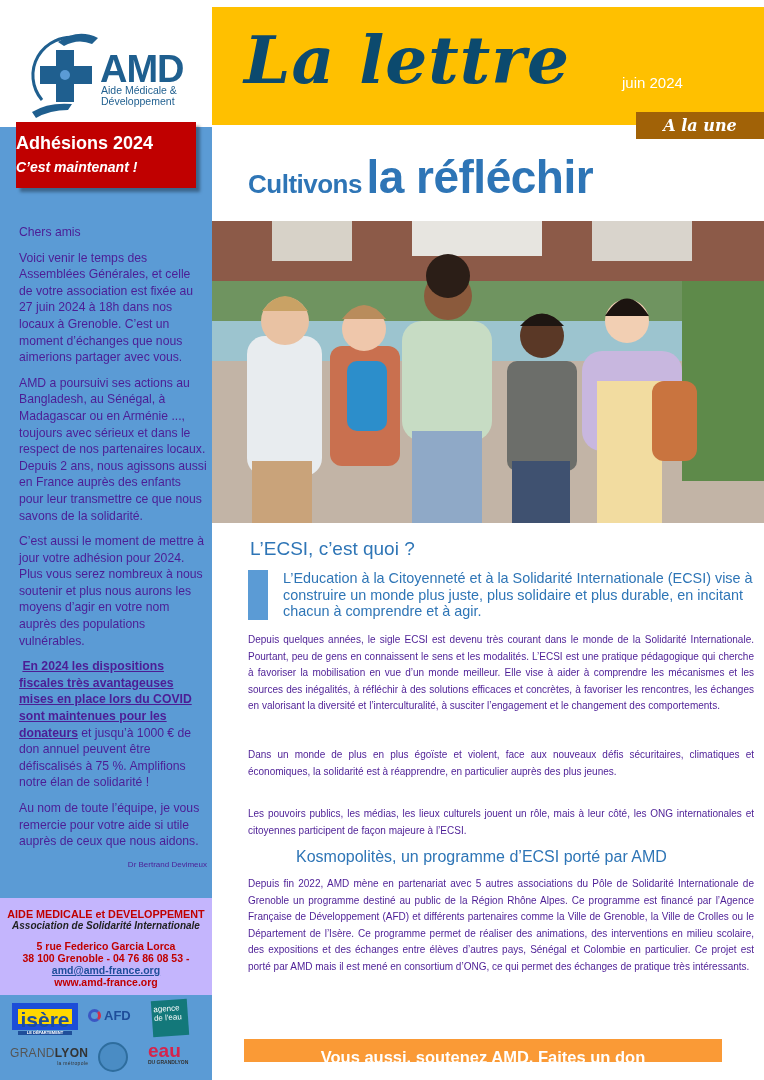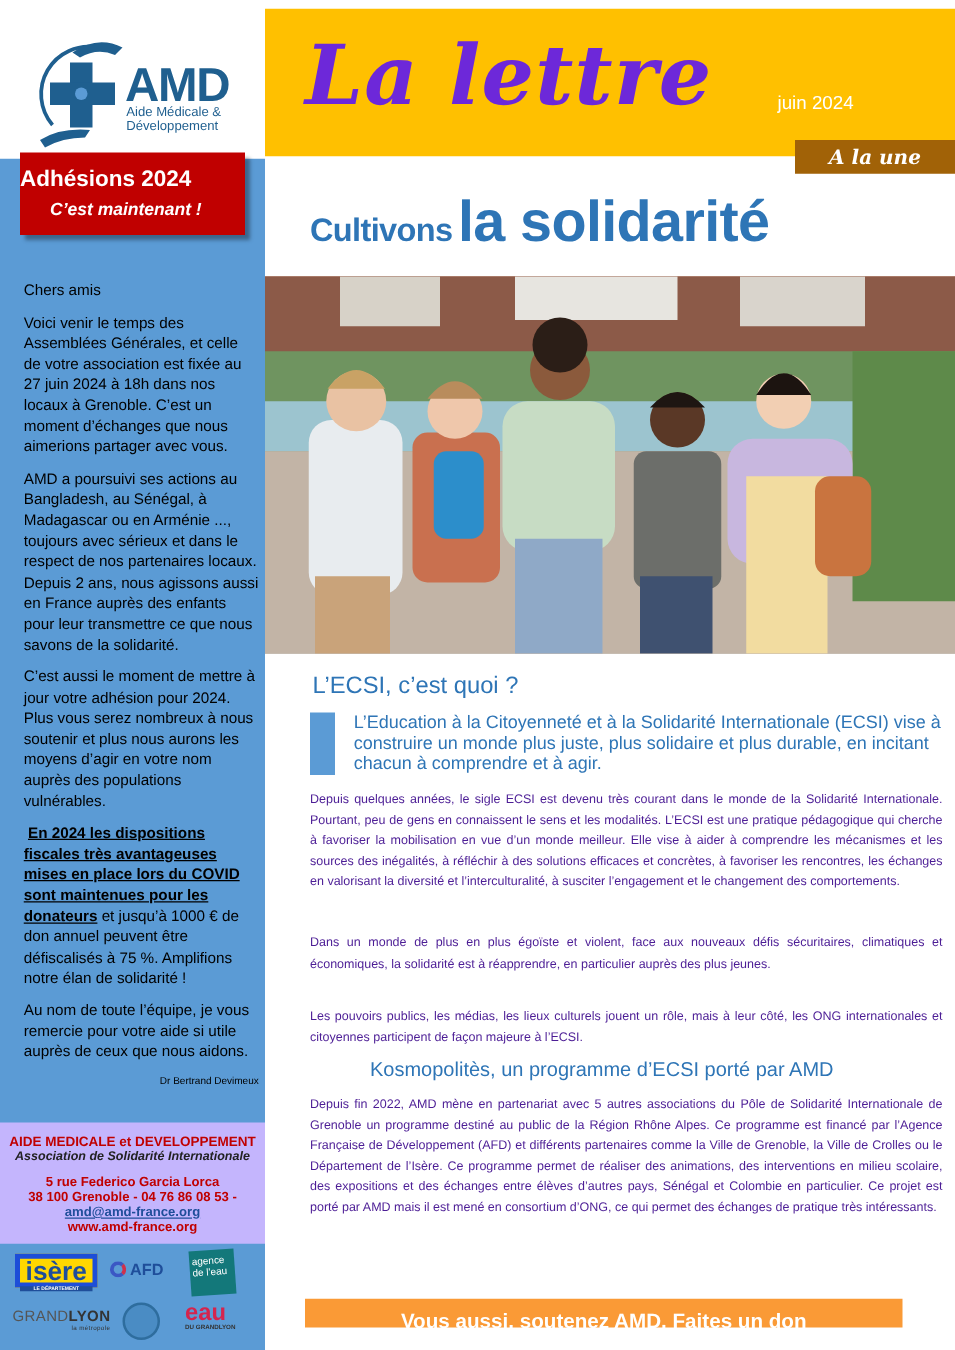--- a/index.html
+++ b/index.html
@@ -6,57 +6,57 @@
   html, body { width: 764px; height: 1080px; background: #ffffff; overflow: hidden; }
   body { position: relative; font-family: "Liberation Sans", sans-serif; color: #222; }
 
   
   .logo { position: absolute; left: 28px; top: 30px; width: 160px; height: 90px; }
   .logo svg { position: absolute; left: 0; top: 0; }
   .logo-amd { position: absolute; left: 72px; top: 18px; font-size: 38px; font-weight: bold; color: #1f5f8f; letter-spacing: -1px; }
   .logo-sub { position: absolute; left: 73px; top: 55px; font-size: 10.5px; line-height: 11px; color: #1f5f8f; }
 
   .sidebar { position: absolute; left: 0; top: 127px; width: 212px; height: 953px; background: #5b9bd5; }
-  .sidebar-text { position: absolute; left: 19px; top: 97px; width: 188px; color: #000000;
+  .sidebar-text { position: absolute; left: 19px; top: 97px; width: 188px; color: #4c1d95;
                   font-family: "Liberation Sans", sans-serif; font-size: 12.2px; line-height: 16.6px; }
   .sidebar-text p { margin-bottom: 9px; }
   .sidebar-text .u { text-decoration: underline; font-weight: bold; }
   .signature { text-align: right; font-size: 8px; margin-top: -2px; }
 
   .adhesion { position: absolute; left: 16px; top: 122px; width: 180px; height: 66px; background: #c00000;
               box-shadow: 4px 4px 3px rgba(0,0,0,0.35); color: #fff; text-align: left; }
   .adhesion-title { font-size: 18px; font-weight: bold; margin-top: 11px; }
-  .adhesion-sub { font-size: 14px; font-weight: bold; font-style: italic; margin-top: 5px; margin-left: 24px; }
+  .adhesion-sub { font-size: 14px; font-weight: bold; font-style: italic; margin-top: 5px; }
 
   .contact { position: absolute; left: 0; top: 898px; width: 212px; height: 97px; background: #c4b5fd;
              text-align: center; color: #c00000; font-size: 10.5px; line-height: 12px; font-weight: bold; }
   .contact .org { margin-top: 10px; font-size: 10.8px; }
   .contact .assoc { color: #222; font-style: italic; font-size: 10px; }
   .contact .addr { margin-top: 8px; }
   .contact .mail { color: #1f4e9a; text-decoration: underline; }
 
   .partners { position: absolute; left: 0; top: 995px; width: 212px; height: 85px; }
   .p-logo { position: absolute; font-weight: bold; }
   .isere { left: 12px; top: 8px; width: 66px; height: 27px; background: #ffd700; color: #1f4e9a; font-size: 21px;
-           line-height: 22px; text-align: center; border: 4px solid #1d4ed8; }
+           line-height: 22px; text-align: center; border: 6px solid #1d4ed8; }
   .isere small { display: block; font-size: 4px; line-height: 4px; background: #1f4e9a; color: #fff; }
   .afd { left: 88px; top: 13px; color: #1f4e9a; font-size: 13px; }
   .afd .ring { display: inline-block; width: 13px; height: 13px; border-radius: 50%; border: 3px solid #3b57c4; border-right-color: #d0304b; vertical-align: -2px; margin-right: 3px; }
   .eau { left: 152px; top: 5px; width: 36px; height: 36px; background: #13787a; color: #fff; font-size: 8px; line-height: 9px; padding: 4px 2px; transform: rotate(-4deg); font-weight: normal; }
   .grandlyon { left: 10px; top: 51px; font-size: 12px; color: #555; font-weight: normal; letter-spacing: 0.3px; }
   .grandlyon b { color: #333; }
   .grandlyon small { display: block; text-align: right; font-size: 5px; color: #333; }
   .seal { left: 98px; top: 47px; width: 30px; height: 30px; border-radius: 50%; border: 2px solid #2e6d9e; background: #4a8cc4; }
   .eau2 { left: 148px; top: 47px; color: #d5244d; font-size: 19px; line-height: 17px; }
   .eau2 small { display: block; font-size: 5px; line-height: 6px; color: #333; }
 
   
   .header { position: absolute; left: 212px; top: 7px; width: 552px; height: 118px; background: #ffc000; }
   .title-script { position: absolute; left: 32px; top: 14px; font-family: "DejaVu Serif", serif; font-style: italic; font-weight: bold;
-                  font-size: 66px; color: #6d28d9; letter-spacing: 1px; }
+                  font-size: 66px; color: #0c4a6e; letter-spacing: 1px; }
   .date { position: absolute; left: 410px; top: 67px; font-size: 15px; color: #ffffff; }
   .une-tab { position: absolute; left: 636px; top: 112px; width: 128px; height: 27px; background: #a16207; color: #fff;
              font-family: "DejaVu Serif", serif; font-style: italic; font-weight: bold; font-size: 16px; text-align: center; line-height: 27px; }
 
   .headline { position: absolute; left: 248px; top: 150px; color: #2e75b6; font-weight: bold; white-space: nowrap; }
   .headline .small { font-size: 26px; font-family: "Liberation Sans", sans-serif; letter-spacing: -0.5px; }
   .headline .big { font-size: 46px; letter-spacing: -0.5px; }
 
   
   .photo { position: absolute; left: 212px; top: 221px; width: 552px; height: 302px; overflow: hidden;
@@ -133,21 +133,21 @@
 </div>
 
 <div class="header">
   <div class="title-script">La lettre</div>
   <div class="date">juin  2024</div>
 </div>
 <div class="une-tab">A la une</div>
 
 <div class="headline">
   <span class="small">Cultivons</span>
-  <span class="big">la solidarité</span>
+  <span class="big">la réfléchir</span>
 </div>
 
 <div class="photo">
   <svg width="552" height="302" viewBox="0 0 552 302">
     <rect x="0" y="0" width="552" height="70" fill="#8c5a48"></rect>
     <rect x="60" y="0" width="80" height="40" fill="#d7d2c8"></rect>
     <rect x="200" y="0" width="130" height="35" fill="#e7e5e0"></rect>
     <rect x="380" y="0" width="100" height="40" fill="#d9d4cc"></rect>
     <rect x="0" y="60" width="552" height="50" fill="#6f9460"></rect>
     <rect x="0" y="100" width="552" height="40" fill="#9cc4cf"></rect>

